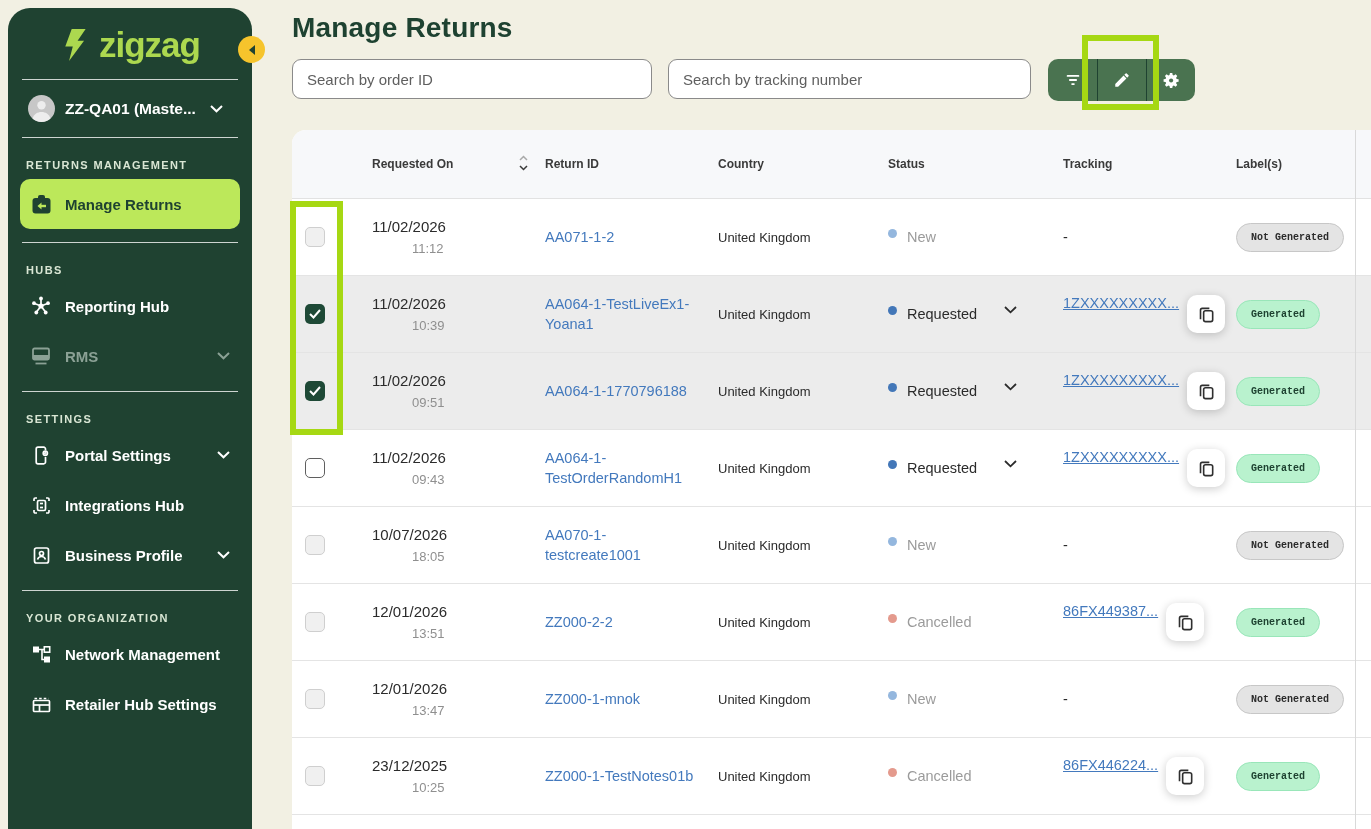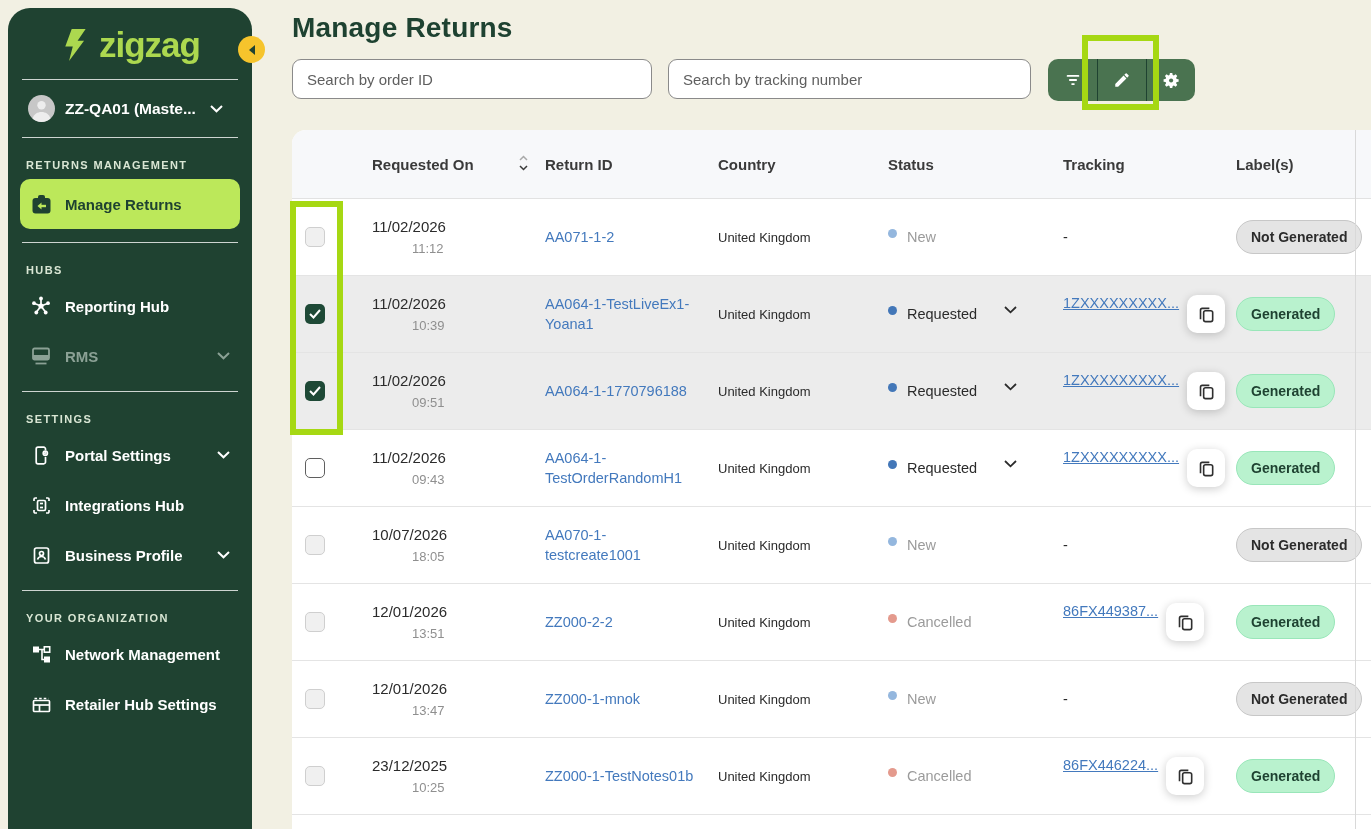--- a/index.html
+++ b/index.html
@@ -49,21 +49,21 @@
   .btn-group { margin-left:17px; display:flex; height:42px; border-radius:10px; overflow:hidden; background:#4A7350; }
   .btn-group button {
     width:49px; border:none; background:transparent; display:flex; align-items:center;
     justify-content:center; cursor:pointer; padding:0;
   }
   .btn-group button + button { border-left:1.6px solid #1F4231; }
 
   
   .table-card { position:absolute; left:40px; top:130px; right:0; bottom:0; background:#fff; border-radius:14px 0 0 0; }
   .thead, .trow { display:grid; grid-template-columns:80px 173px 173px 170px 175px 173px 1fr; align-items:center; }
-  .thead { height:69px; background:#F7F8FA; border-bottom:1px solid #E2E2E2; font-size:15px; font-weight:bold; color:#3A3A3A; border-radius:14px 0 0 0; }
+  .thead { height:69px; background:#F7F8FA; border-bottom:1px solid #E2E2E2; font-size:12px; font-weight:bold; color:#3A3A3A; border-radius:14px 0 0 0; }
   .hcell { display:flex; align-items:center; }
   .sort-icon { margin-left:auto; margin-right:16px; cursor:pointer; }
   .trow { height:77px; border-bottom:1px solid #E4E4E4; background:#fff; }
   .trow.selected { background:#ECECEC; }
   .cell { display:flex; align-items:flex-start; min-width:0; }
   .cbcell { padding-left:13px; }
   .checkbox { width:20px; height:20px; border-radius:5px; display:flex; align-items:center; justify-content:center; cursor:pointer; flex:none; }
   .checkbox.default { background:#F0F0F0; border:1.5px solid #CFCFCF; }
   .checkbox.outlined { background:#fff; border:1.5px solid #5F5F5F; }
   .checkbox.checked { background:#1E4936; border:none; }
@@ -76,21 +76,21 @@
   .status-dot { width:9px; height:9px; border-radius:50%; margin-right:10px; flex:none; }
   .status-text { font-size:14.5px; }
   .status-chev { margin-left:auto; margin-right:46px; display:flex; cursor:pointer; }
   .trackcell a { color:#4379BD; font-size:14.5px; text-decoration:underline; cursor:pointer; white-space:nowrap; }
   .dash { font-size:14.5px; color:#2B2B2B; }
   .copy-btn {
     width:38px; height:38px; border-radius:10px; background:#fff; border:none;
     box-shadow:0 2px 10px rgba(0,0,0,.2); display:flex; align-items:center; justify-content:center;
     margin-left:8px; cursor:pointer; flex:none;
   }
-  .pill { font-size:14px; font-weight:bold; padding:8px 14px; border-radius:999px; white-space:nowrap; }
+  .pill { font-size:10px; font-weight:bold; padding:8px 14px; border-radius:999px; white-space:nowrap;font-family:Liberation Mono, monospace; }
   .pinned-divider { position:absolute; left:1063px; top:0; bottom:0; width:1px; background:#D9D9D9; }
 
   
   .hl { position:absolute; border:6px solid #A6D813; pointer-events:none; z-index:60; }
   .hl-edit { left:1082px; top:35px; width:77px; height:75px; }
   .hl-checkbox { left:290px; top:201px; width:53px; height:234px; }
 </style>
 </head>
 <body>
 

